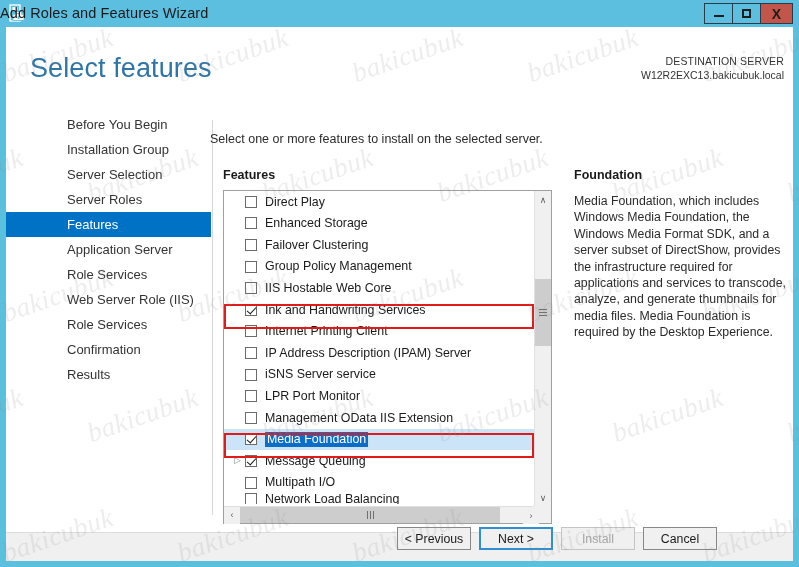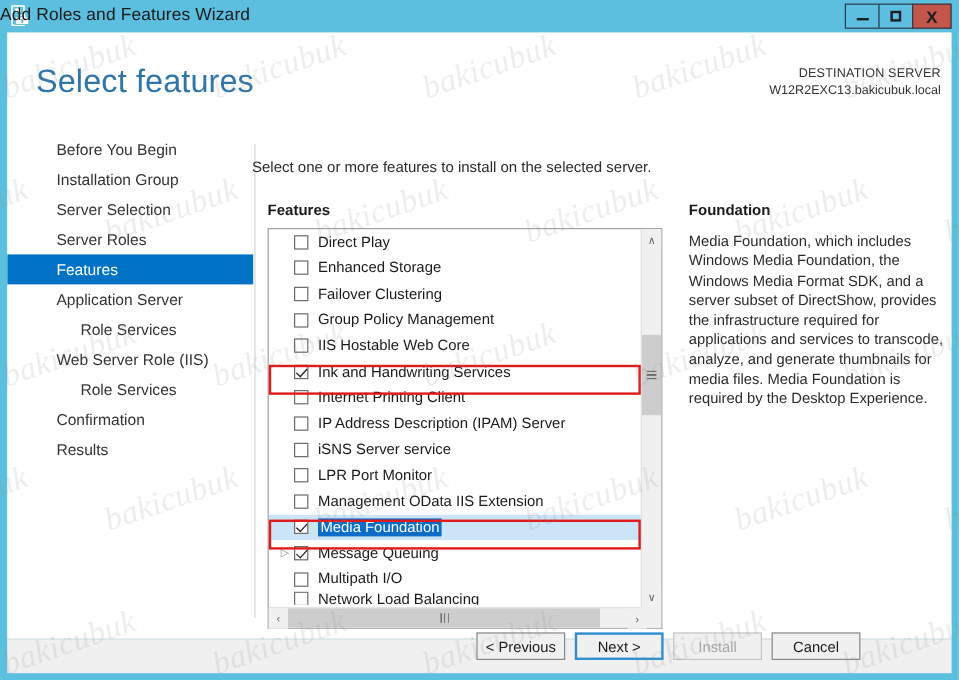--- a/index.html
+++ b/index.html
@@ -127,21 +127,21 @@
 
   
   #sidebar {
     position: absolute;
     left: 0; top: 85px;
     width: 205px;
   }
   .nav-item {
     height: 25px;
     line-height: 25px;
-    padding-left: 41px;
+    padding-left: 61px;
     font-size: 13px;
     color: #333333;
     white-space: nowrap;
     box-sizing: border-box;
     cursor: default;
   }
   .nav-item.sub {
     padding-left: 61px;
   }
   .nav-item.active {

